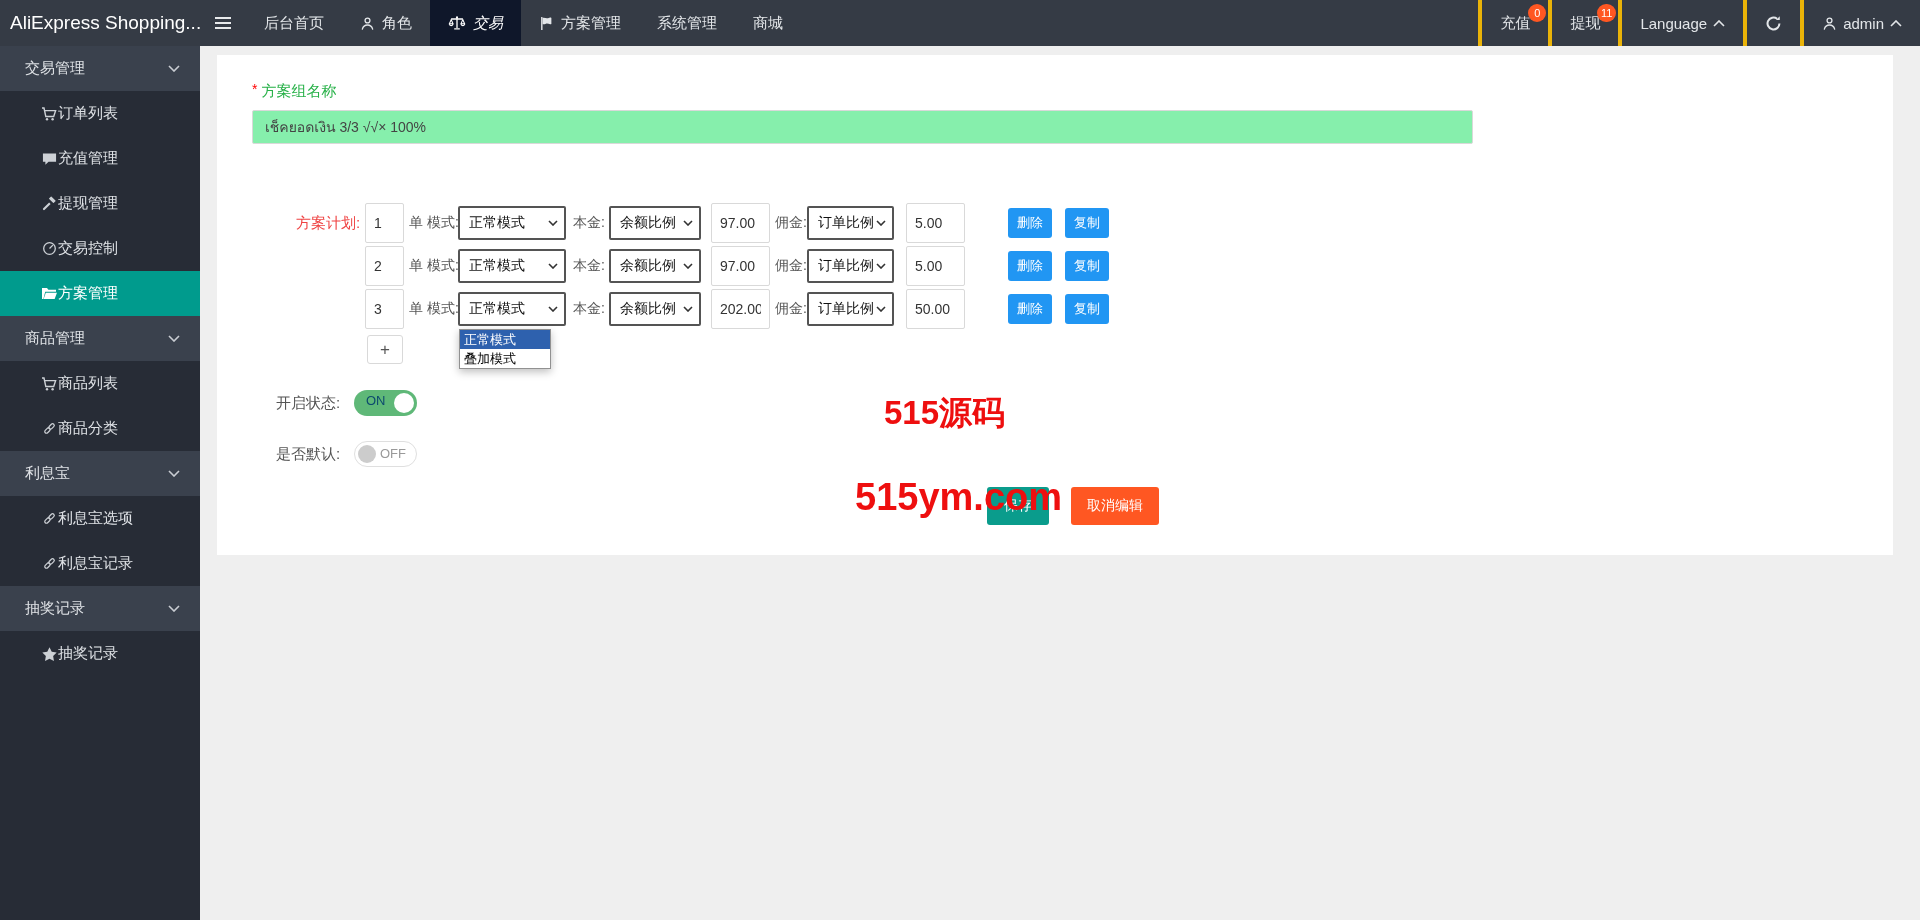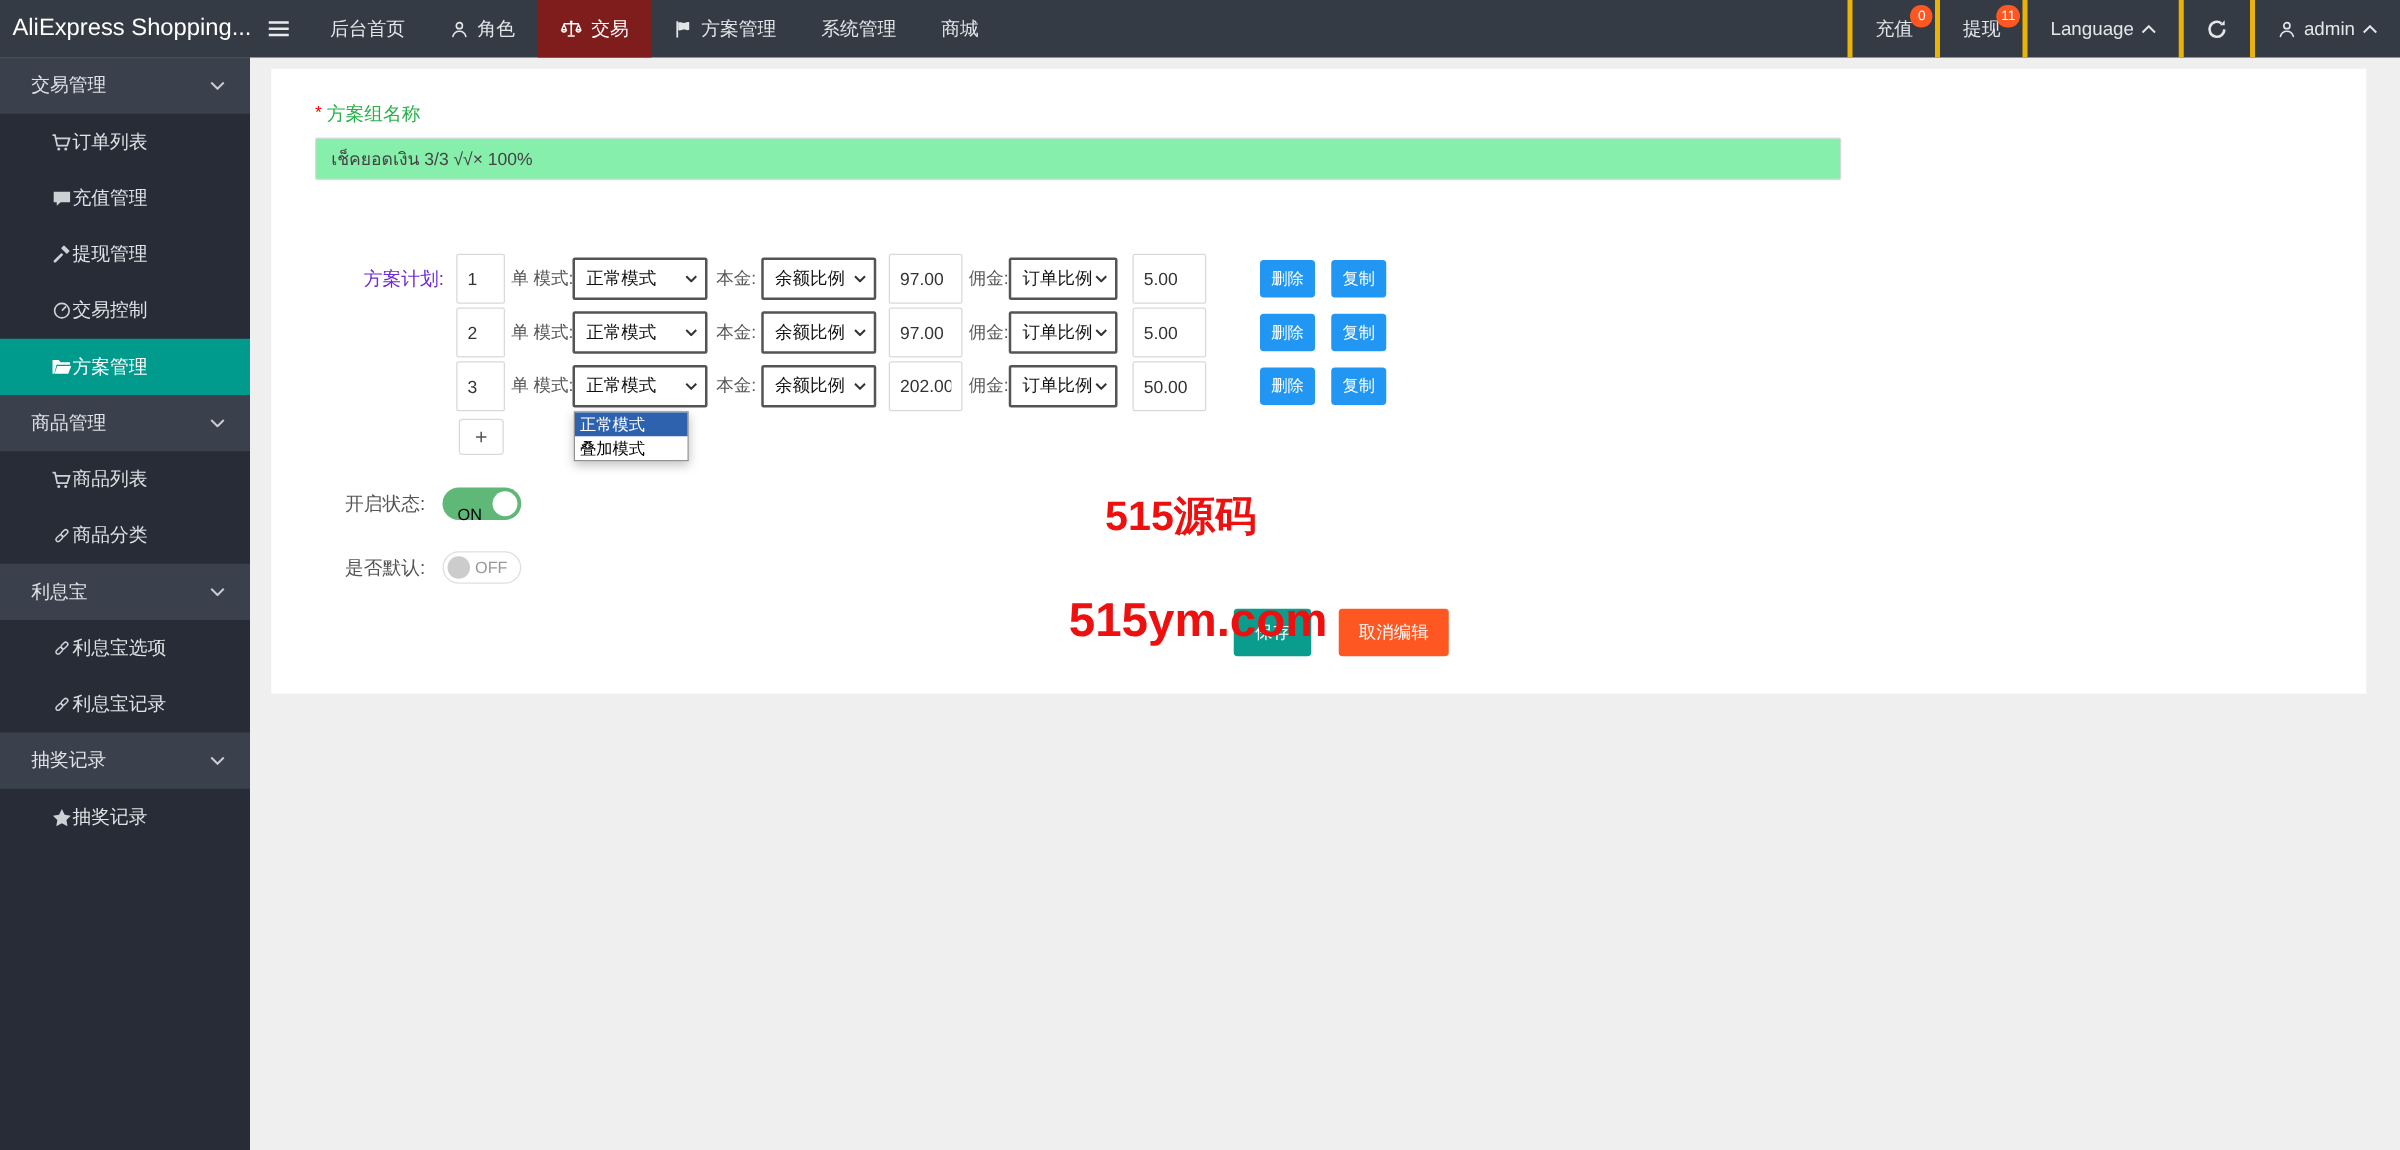--- a/index.html
+++ b/index.html
@@ -9,21 +9,21 @@
   
   .topbar { position:absolute; left:0; top:0; width:1920px; height:46px;
     background:#353b45; color:#fff; display:flex; align-items:stretch; z-index:30; }
   .brand { width:200px; display:flex; align-items:center; padding-left:10px;
     font-size:19px; color:#fff; white-space:nowrap; overflow:hidden; }
   .nav-toggle { width:46px; display:flex; align-items:center; justify-content:center;
     color:#e8eaec; cursor:pointer; }
   .nav { display:flex; align-items:stretch; }
   .nav-item { display:flex; align-items:center; gap:7px; padding:0 18px;
     font-size:15px; color:#e3e6e9; cursor:pointer; white-space:nowrap; }
-  .nav-item.active { background:#7f1d1d; color:#fff; }
+  .nav-item.active { background:#0f172a; color:#fff;font-style:italic; }
   .nav-item svg { display:block; }
   .topbar-right { margin-left:auto; display:flex; align-items:stretch; }
   .tr-item { display:flex; align-items:center; gap:6px; padding:0 18px; font-size:15px;
     color:#e3e6e9; cursor:pointer; position:relative; border-left:4px solid #eab308; }
   .badge { position:absolute; top:4px; right:2px; min-width:18px; height:18px;
     border-radius:9px; background:#ff5722; color:#fff; font-size:11px; line-height:18px;
     text-align:center; padding:0 4px; }
   .icon { display:inline-flex; align-items:center; justify-content:center; }
 
   
@@ -45,22 +45,22 @@
     background:#fff; }
   .card-inner { padding:26px 0 0 35px; position:relative; }
 
   .name-label { font-size:15px; color:#27b148; }
   .name-label .req { color:#f00; margin-right:4px; font-size:14px; vertical-align:2px; }
   .name-input { margin-top:9px; width:1221px; height:34px; border:1px solid #d9d9d9;
     border-radius:2px; font-size:14px; color:#444; padding:0 12px; outline:none;
     font-family:"Liberation Sans","DejaVu Sans",sans-serif; background:#86efac; }
 
   .plan-section { display:flex; margin-top:58px; }
-  .plan-label { width:113px; padding-left:39px; font-size:15px; color:#6d28d9;
-    padding-top:12px; white-space:nowrap; }
+  .plan-label { width:113px; padding-left:39px; font-size:15px; color:#ef4444;
+    padding-top:12px; white-space:nowrap;text-align:center; }
   .plan-rows { }
   .plan-row { display:flex; align-items:center; height:41px; margin-bottom:2px; }
   .idx-input, .num-input { height:40px; border:1px solid #d9d9d9; border-radius:2px;
     font-size:14px; color:#333; text-align:left; padding:0 8px; outline:none;
     font-family:"Liberation Sans","DejaVu Sans",sans-serif; background:#fff; }
   .idx-input { width:39px; margin-right:5px; }
   .row-lbl { font-size:14px; color:#555; white-space:nowrap; }
   .lbl-mode { width:47px; margin-right:2px; }
   .lbl-prin { width:36px; }
   .lbl-comm { width:32px; }
@@ -90,21 +90,21 @@
 
   .switch-row { display:flex; align-items:center; margin-left:24px; }
   .switch-row.first { margin-top:26px; }
   .switch-row.second { margin-top:25px; }
   .switch-lbl { width:78px; font-size:15px; color:#555; }
   .toggle { position:relative; width:63px; height:26px; border-radius:13px;
     cursor:pointer; font-size:13px; }
   .toggle.on { background:#5FB878; }
   .toggle.on .knob { position:absolute; right:3px; top:3px; width:20px; height:20px;
     border-radius:50%; background:#fff; }
-  .toggle.on .t-txt { position:absolute; left:12px; top:14px; color:#000000; }
+  .toggle.on .t-txt { position:absolute; left:12px; top:3px; color:#0c4a6e; }
   .toggle.off { background:#fff; border:1px solid #dfdfdf; }
   .toggle.off .knob { position:absolute; left:3px; top:3px; width:18px; height:18px;
     border-radius:50%; background:#ccc; }
   .toggle.off .t-txt { position:absolute; right:10px; top:4px; color:#999; }
 
   .action-row { display:flex; gap:22px; margin-top:20px; margin-left:735px; }
   .btn-save { height:38px; padding:0 17px; background:#0a9c8c; color:#fff; border:none;
     border-radius:3px; font-size:14px; cursor:pointer;
     font-family:"Liberation Sans","DejaVu Sans",sans-serif; }
   .btn-cancel { height:38px; padding:0 16px; background:#ff5722; color:#fff; border:none;

